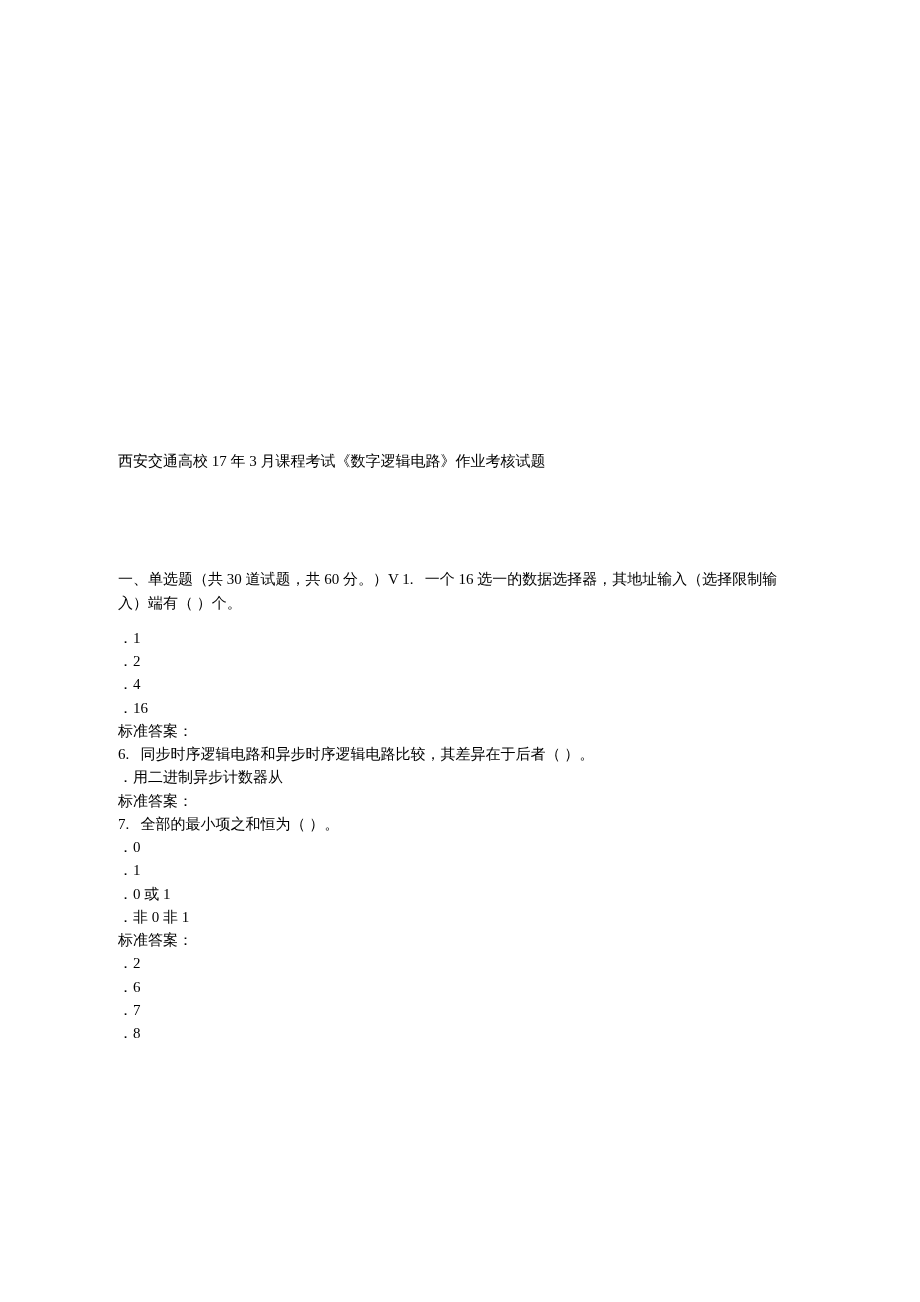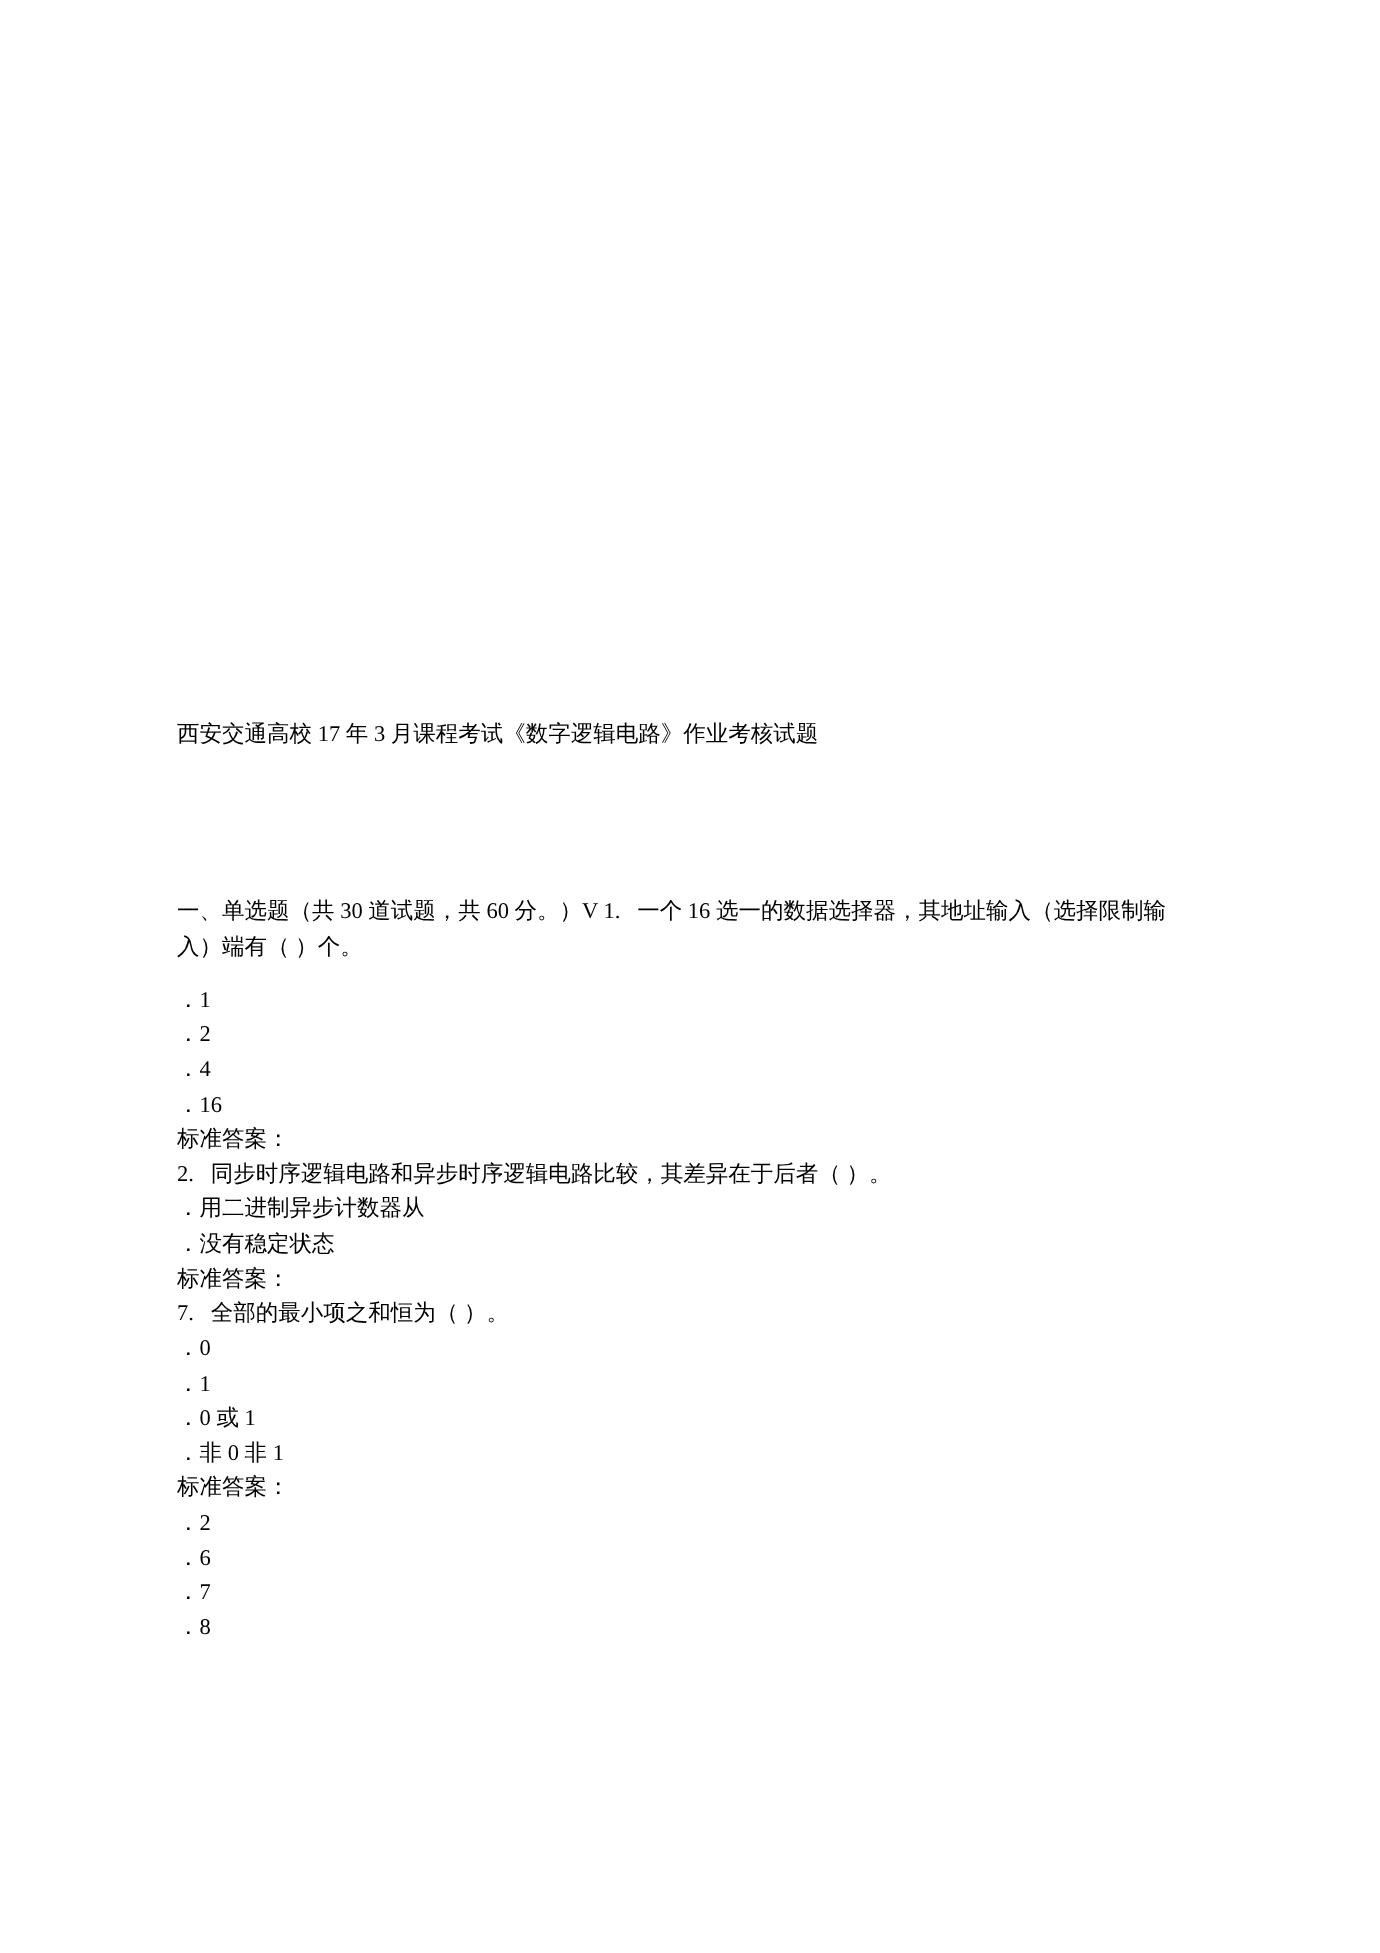--- a/index.html
+++ b/index.html
@@ -12,21 +12,20 @@
       box-sizing: border-box;
     }
     .page {
       padding: 450px 118px 0 118px;
       font-size: 15px;
       line-height: 1.55;
       color: #000;
     }
     .title {
       margin-bottom: 95px;
-      margin-top: 29px;
     }
     .section-intro {
       margin-bottom: 12px;
     }
     .line {
       white-space: pre-wrap;
     }
     .option {
       white-space: pre-wrap;
     }
@@ -38,23 +37,22 @@
   <div class="title line">西安交通高校 17 年 3 月课程考试《数字逻辑电路》作业考核试题</div>
 
   <div class="section-intro line">一、单选题（共 30 道试题，共 60 分。）V 1.   一个 16 选一的数据选择器，其地址输入（选择限制输入）端有（ ）个。</div>
 
   <div class="option">．1</div>
   <div class="option">．2</div>
   <div class="option">．4</div>
   <div class="option">．16</div>
   <div class="line">标准答案：</div>
 
-  <div class="line">2.   同步时序逻辑电路和异步时序逻辑电路比较，其差异在于后者（ ）。</div>
+  <div class="line">6.   同步时序逻辑电路和异步时序逻辑电路比较，其差异在于后者（ ）。</div>
   <div class="option">．用二进制异步计数器从</div>
-  <div class="option">．没有稳定状态</div>
   <div class="line">标准答案：</div>
 
   <div class="line">7.   全部的最小项之和恒为（ ）。</div>
   <div class="option">．0</div>
   <div class="option">．1</div>
   <div class="option">．0 或 1</div>
   <div class="option">．非 0 非 1</div>
   <div class="line">标准答案：</div>
 
   <div class="option">．2</div>

